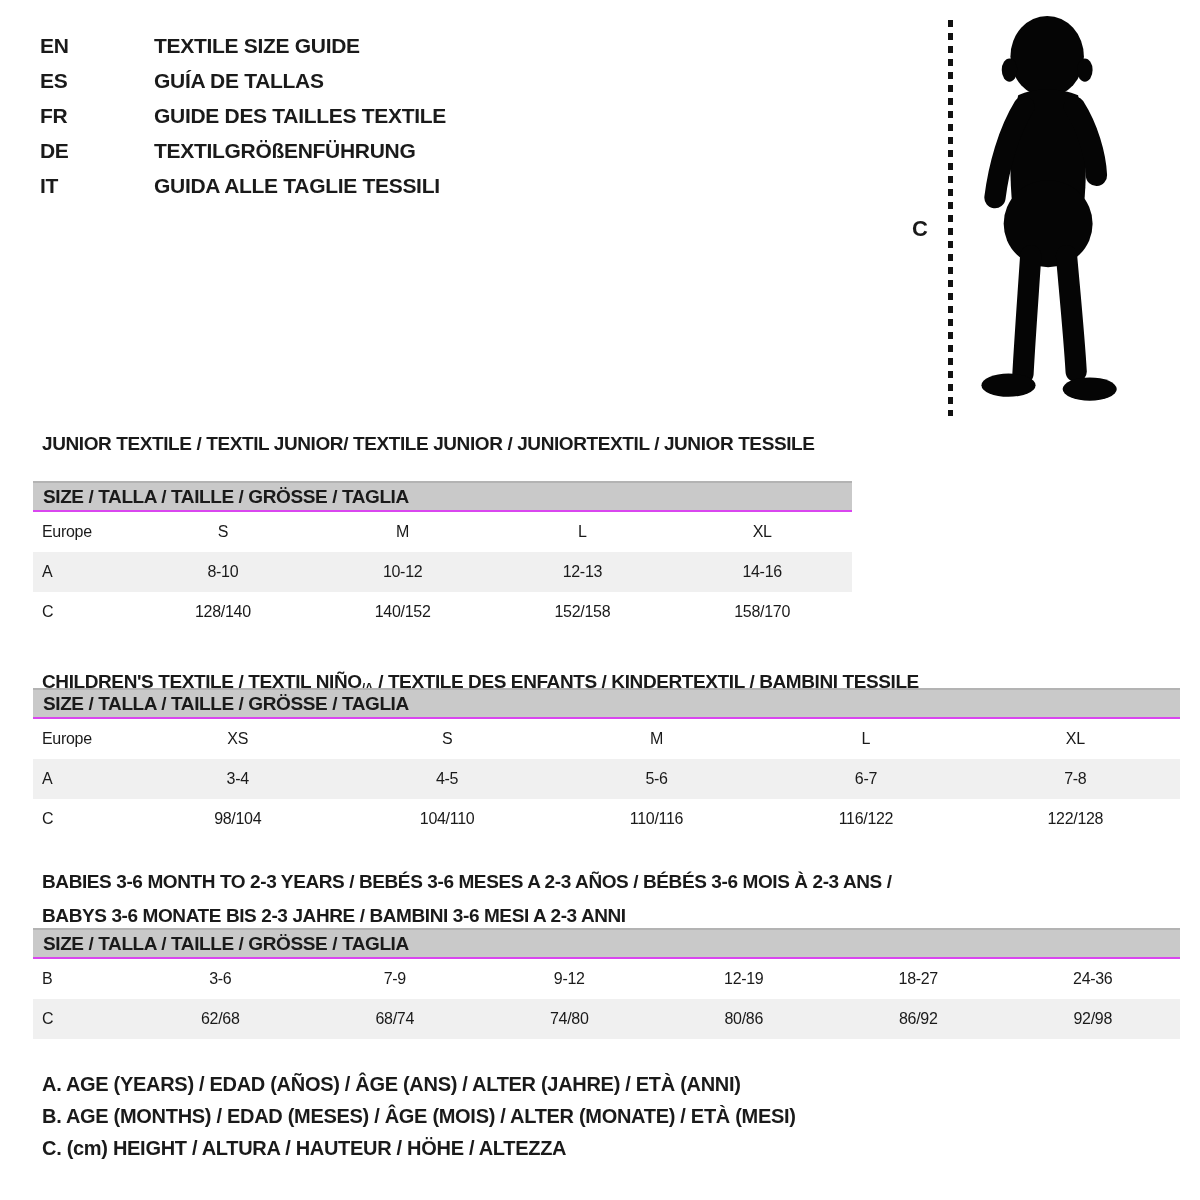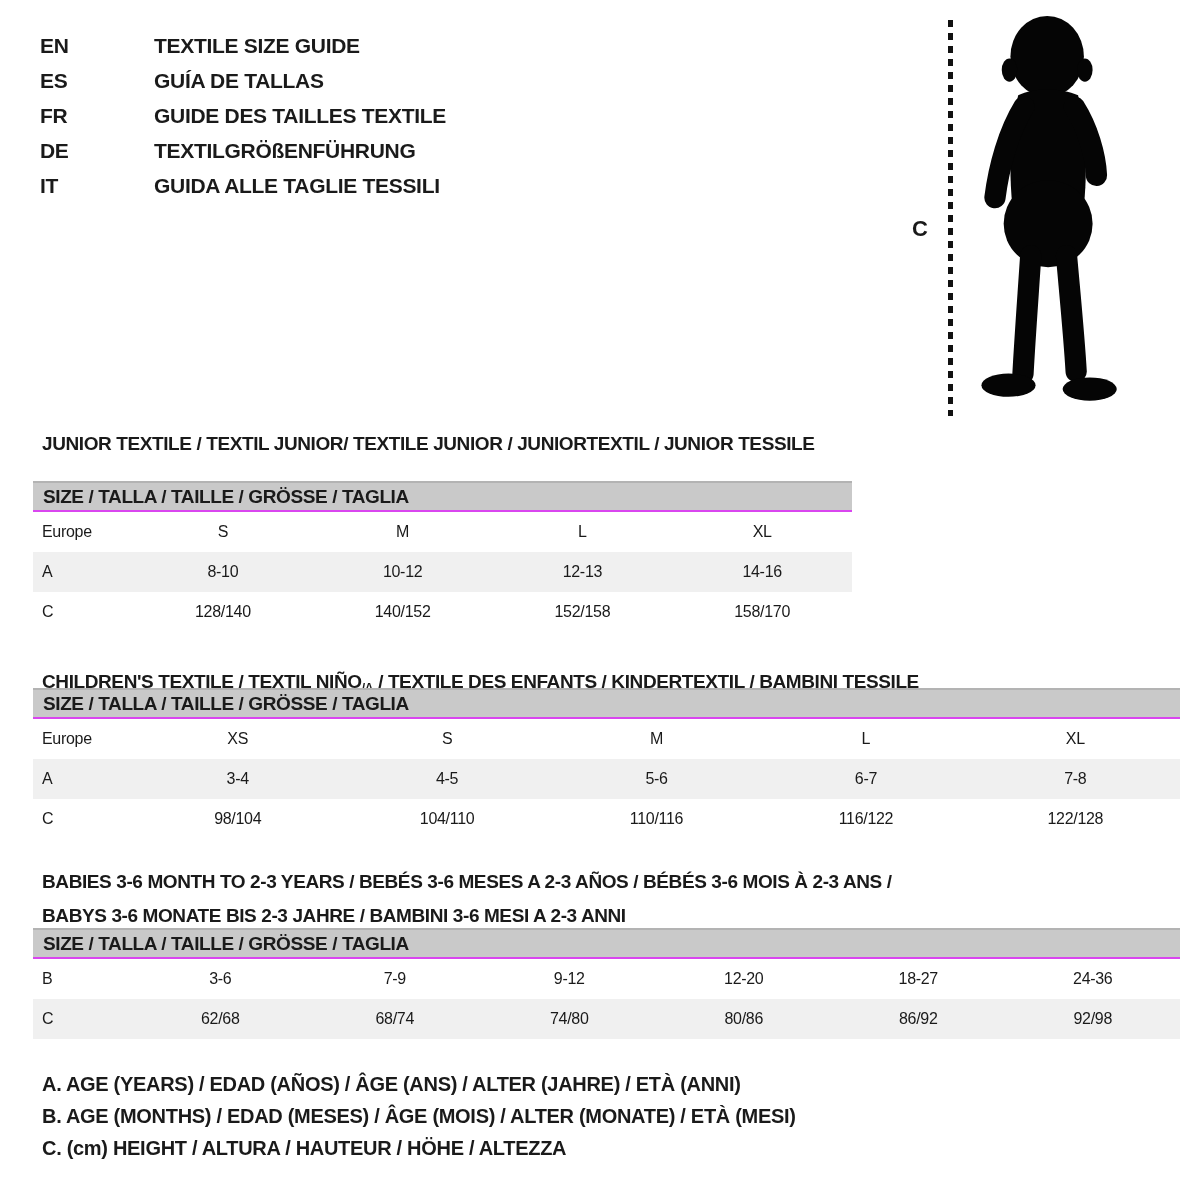--- a/index.html
+++ b/index.html
@@ -178,21 +178,21 @@
   <div>BABIES 3-6 MONTH TO 2-3 YEARS / BEBÉS 3-6 MESES A 2-3 AÑOS / BÉBÉS 3-6 MOIS À 2-3 ANS /</div>
   <div>BABYS 3-6 MONATE BIS 2-3 JAHRE / BAMBINI 3-6 MESI A 2-3 ANNI</div>
 </div>
 <div class="size-table t-babies">
   <div class="size-bar">SIZE / TALLA / TAILLE / GRÖSSE / TAGLIA</div>
   <div class="trow">
     <span class="row-label">B</span>
     <span class="cell">3-6</span>
     <span class="cell">7-9</span>
     <span class="cell">9-12</span>
-    <span class="cell">12-20</span>
+    <span class="cell">12-19</span>
     <span class="cell">18-27</span>
     <span class="cell">24-36</span>
   </div>
   <div class="trow shaded">
     <span class="row-label">C</span>
     <span class="cell">62/68</span>
     <span class="cell">68/74</span>
     <span class="cell">74/80</span>
     <span class="cell">80/86</span>
     <span class="cell">86/92</span>

